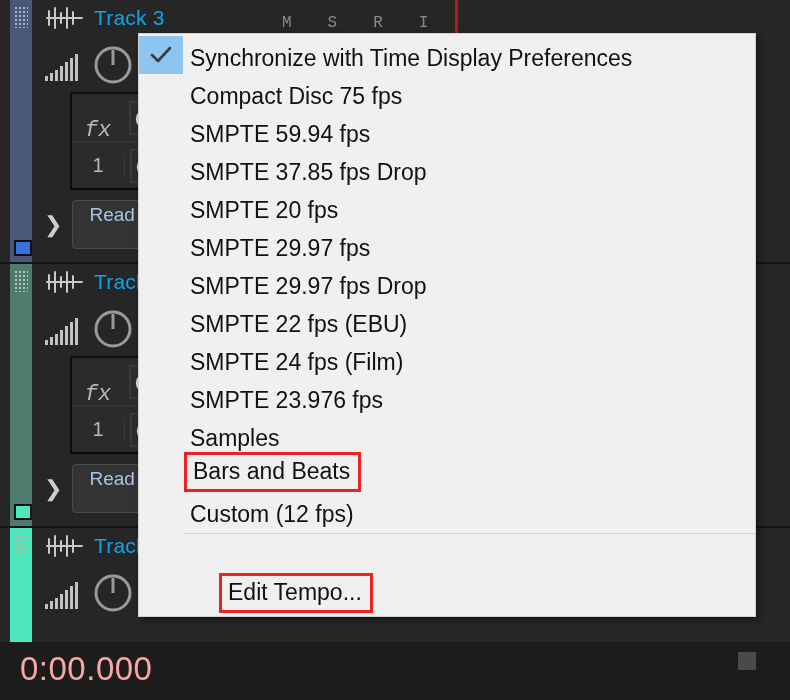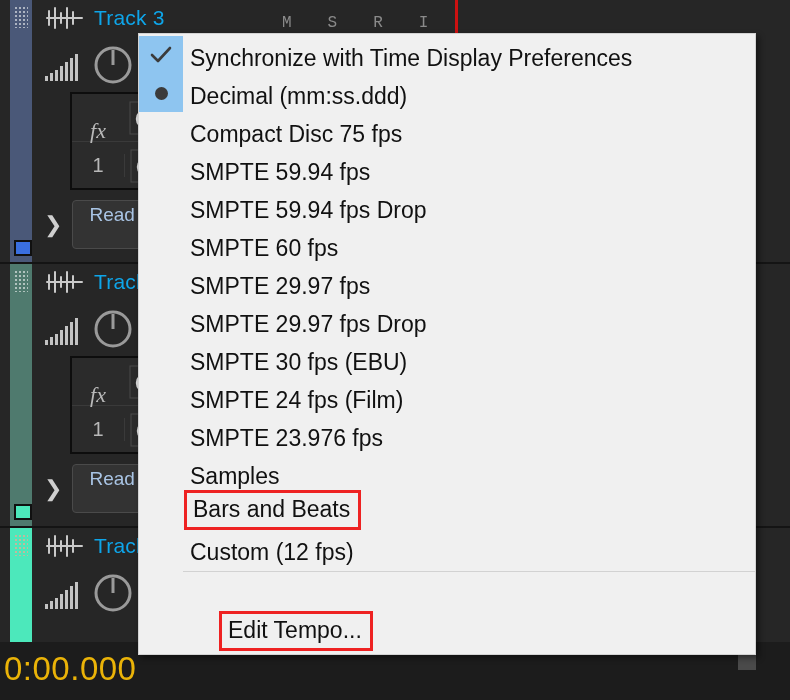--- a/index.html
+++ b/index.html
@@ -91,21 +91,21 @@
     overflow: hidden;
   }
   .fx-row {
     display: flex; align-items: center;
     height: 47px;
     border-bottom: 1px solid #3a3a3a;
   }
   .fx-label {
     width: 52px; text-align: center;
     color: #b9b9b9; font-size: 22px;
-    font-family: Liberation Serif, serif; font-style: italic; margin-top: 26px;
+    font-family: Liberation Mono, monospace; font-style: italic; margin-top: 26px;
   }
   .fx-num {
     width: 52px; text-align: center;
     color: #b8b8b8; font-size: 20px;
     font-family: "Liberation Sans", sans-serif; font-style: normal;
     border-right: 1px solid #3a3a3a;
   }
   .fx-pwr { width: 44px; display:flex; align-items:center; justify-content:center; }
   .fx-plus { color:#d0d0d0; font-size:22px; margin-left:6px; }
 
@@ -151,22 +151,22 @@
   }
 
   .timebar {
     position: absolute;
     left: 0; right: 0; bottom: 0;
     height: 58px;
     background: #1c1c1c;
   }
   .time-readout {
     position: absolute;
-    left: 4px; top: 8px;
-    color: #eab308;
+    left: 20px; top: 8px;
+    color: #fca5a5;
     font-size: 33px;
     letter-spacing: .5px;
   }
   .resize-grip {
     position: absolute;
     right: 34px; bottom: 30px;
     width: 18px; height: 18px;
     background: #4a4a4a;
   }
 
@@ -453,52 +453,46 @@
   <div class="ctx-menu" id="ctx-menu">
       <div class="mi">
         <span class="gutter sel">
           <svg class="check-mark" width="22" height="18" viewBox="0 0 22 18">
             <polyline points="2,9 8,15 20,2" fill="none" stroke="#3b3b3b" stroke-width="2.6" stroke-linecap="round" stroke-linejoin="round"></polyline>
           </svg>
         </span>
         <span class="mlabel">Synchronize with Time Display Preferences</span>
       </div>
       <div class="mi">
-        <span class="gutter sel">
-          <span class="radio-dot"></span>
-        </span>
-        <span class="mlabel">Decimal (mm:ss.ddd)</span>
-      </div>
-      <div class="mi">
         <span class="gutter"></span>
         <span class="mlabel">Compact Disc 75 fps</span>
       </div>
       <div class="mi">
         <span class="gutter"></span>
         <span class="mlabel">SMPTE 59.94 fps</span>
       </div>
       <div class="mi">
         <span class="gutter"></span>
-        <span class="mlabel">SMPTE 59.94 fps Drop</span>
-      </div>
-      <div class="mi">
-        <span class="gutter"></span>
-        <span class="mlabel">SMPTE 60 fps</span>
+        <span class="mlabel">SMPTE 37.85 fps Drop</span>
+      </div>
+      <div class="mi">
+        <span class="gutter"></span>
+        <span class="mlabel">SMPTE 20 fps</span>
       </div>
       <div class="mi">
         <span class="gutter"></span>
         <span class="mlabel">SMPTE 29.97 fps</span>
       </div>
       <div class="mi">
         <span class="gutter"></span>
         <span class="mlabel">SMPTE 29.97 fps Drop</span>
       </div>
       <div class="mi">
         <span class="gutter"></span>
-        <span class="mlabel">SMPTE 30 fps (EBU)</span>
+        <span class="mlabel">SMPTE 22 fps (EBU)</span>
       </div>
       <div class="mi">
         <span class="gutter"></span>
         <span class="mlabel">SMPTE 24 fps (Film)</span>
       </div>
       <div class="mi">
         <span class="gutter"></span>
         <span class="mlabel">SMPTE 23.976 fps</span>
       </div>
       <div class="mi">

